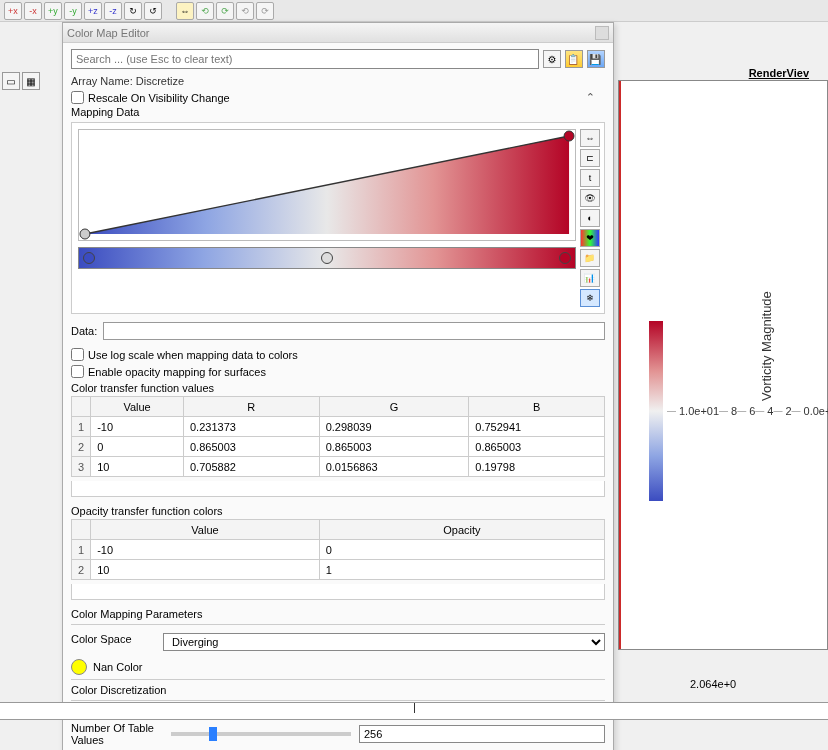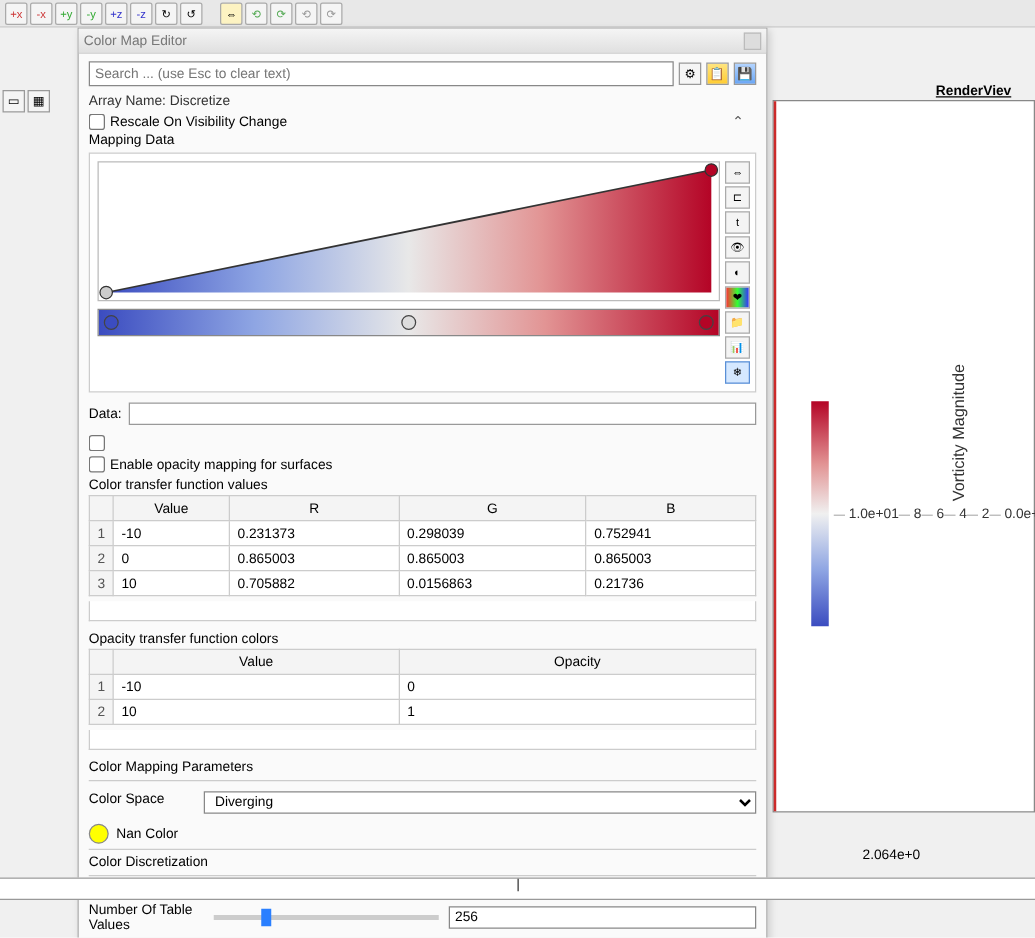--- a/index.html
+++ b/index.html
@@ -170,20 +170,21 @@
       </div>
     </div>
 
     <div class="data-row">
       <span class="lbl">Data:</span>
       <input class="fld" type="text" style="">
     </div>
 
     <div class="check-row">
       <input type="checkbox" style="">
+      <span>Use log scale when mapping data to colors</span>
     </div>
     <div class="check-row">
       <input type="checkbox" style="">
       <span>Enable opacity mapping for surfaces</span>
     </div>
 
     <div style="margin:4px 0 2px 0">Color transfer function values</div>
     <table class="vals">
       <tbody>
           <tr>
@@ -205,21 +206,21 @@
             <td>0</td>
             <td>0.865003</td>
             <td>0.865003</td>
             <td>0.865003</td>
           </tr>
       <tr>
             <td class="idx">3</td>
             <td>10</td>
             <td>0.705882</td>
             <td>0.0156863</td>
-            <td>0.21736</td>
+            <td>0.19798</td>
           </tr>
     </tbody>
       </table>
     <div class="table-gap"></div>
 
     <div style="margin:4px 0 2px 0">Opacity transfer function colors</div>
     <table class="vals">
       <tbody>
           <tr>
         <th class="idx"></th>

